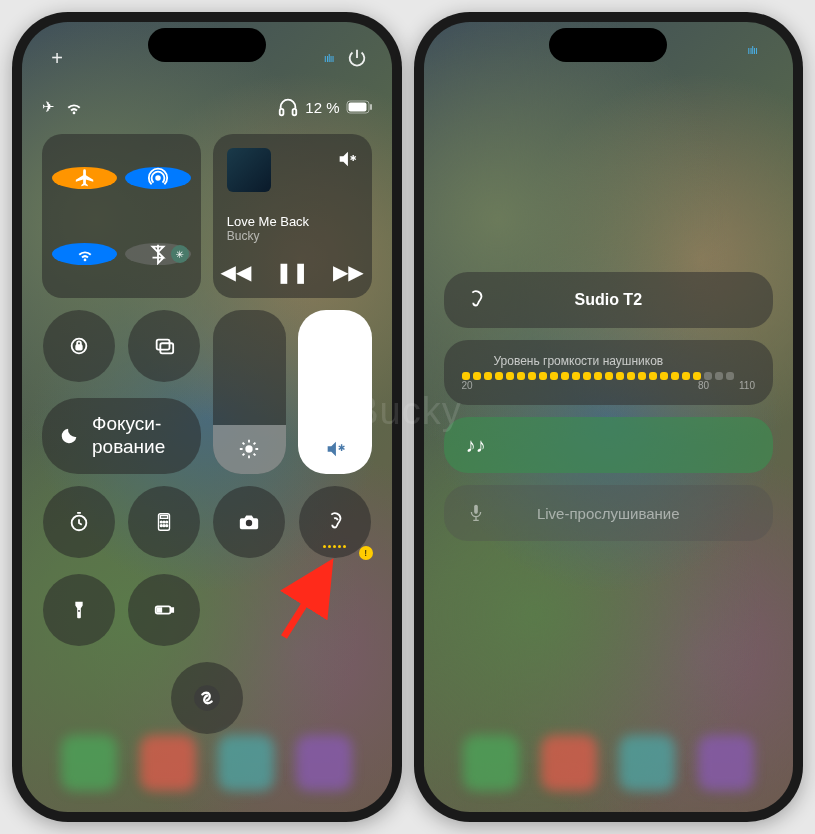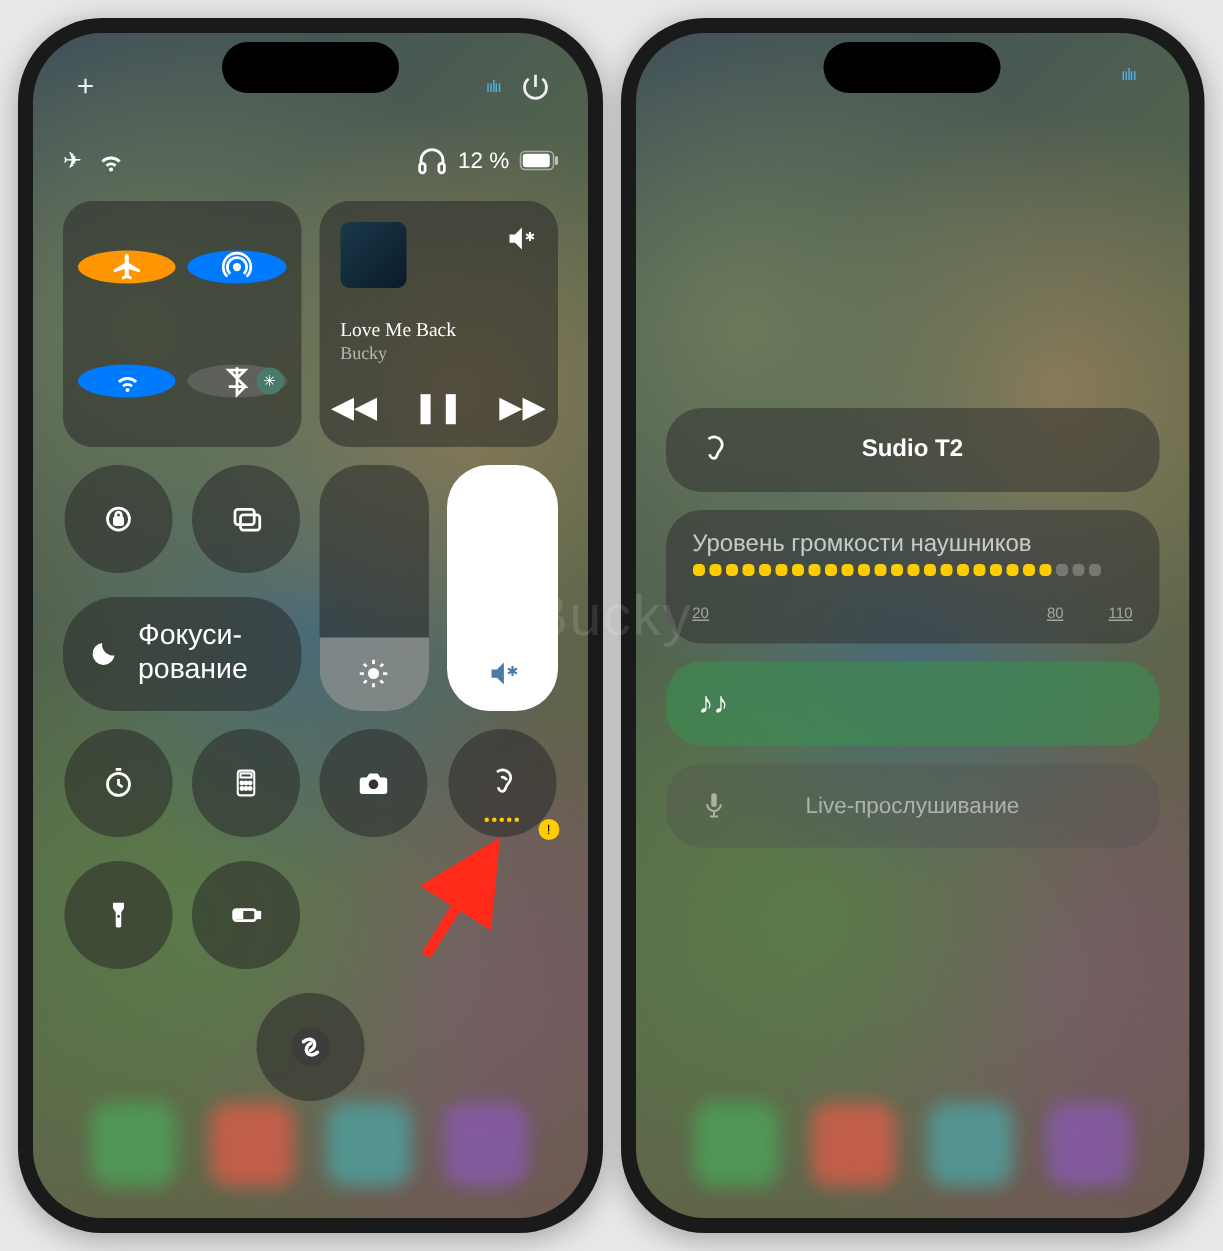--- a/index.html
+++ b/index.html
@@ -142,21 +142,21 @@
     align-items: stretch;
     padding: 14px;
     justify-content: space-between;
   }
   .music-top { display: flex; justify-content: space-between; align-items: flex-start; }
   .album-art {
     width: 44px; height: 44px; border-radius: 6px;
     background: linear-gradient(135deg, #1a3a4a, #0a1a2a);
   }
   .sound-out { color: #fff; font-size: 18px; }
-  .music-info { font-size: 13px; color: #fff; margin-top: 4px; font-family: Liberation Serif, serif; }
+  .music-info { font-size: 13px; color: #fff; margin-top: 4px; }
   .music-artist { color: rgba(255,255,255,0.6); font-size: 12px; }
   .music-controls { display: flex; justify-content: center; gap: 24px; font-size: 20px; color: #fff; }
   .round-tile {
     border-radius: 50%;
     width: 72px;
     height: 72px;
     justify-self: center;
   }
   .focus-tile {
     grid-column: span 2;
@@ -241,28 +241,28 @@
   }
   .hp-text { flex: 1; text-align: center; font-size: 15px; }
   .hp-sub { font-size: 12px; color: rgba(255,255,255,0.7); }
   .hp-device-col { flex: 1; text-align: center; }
   .loudness-tile {
     flex-direction: column;
     align-items: stretch;
     gap: 6px;
     position: relative;
   }
-  .loud-head { font-size: 16px; color: rgba(255,255,255,0.7); }
+  .loud-head { font-size: 12px; color: rgba(255,255,255,0.7); margin-left: 32px; }
   .loud-row { display: flex; justify-content: space-between; align-items: center; font-size: 14px; font-weight: 600;}
   .loud-warn { color: #ffcc00; margin-right: 6px; }
   .loud-bar { display: flex; gap: 3px; margin-top: 4px; }
   .loud-seg {
     width: 8px; height: 8px; border-radius: 3px; background: #ffcc00;
   }
-  .loud-axis { display: flex; justify-content: space-between; font-size: 10px; color: rgba(255,255,255,0.5); margin-top: 20px; text-decoration: underline; }
+  .loud-axis { display: flex; justify-content: space-between; font-size: 10px; color: rgba(255,255,255,0.5); margin-top: 0; }
   .icon-svg { width: 22px; height: 22px; }
   .icon-svg-lg { width: 28px; height: 28px; }
   .watermark {
     position: absolute;
     top: 390px; left: 50%; transform: translateX(-50%);
     color: rgba(255,255,255,0.12);
     font-size: 38px;
     font-weight: 500;
     pointer-events: none;
     z-index: 30;

